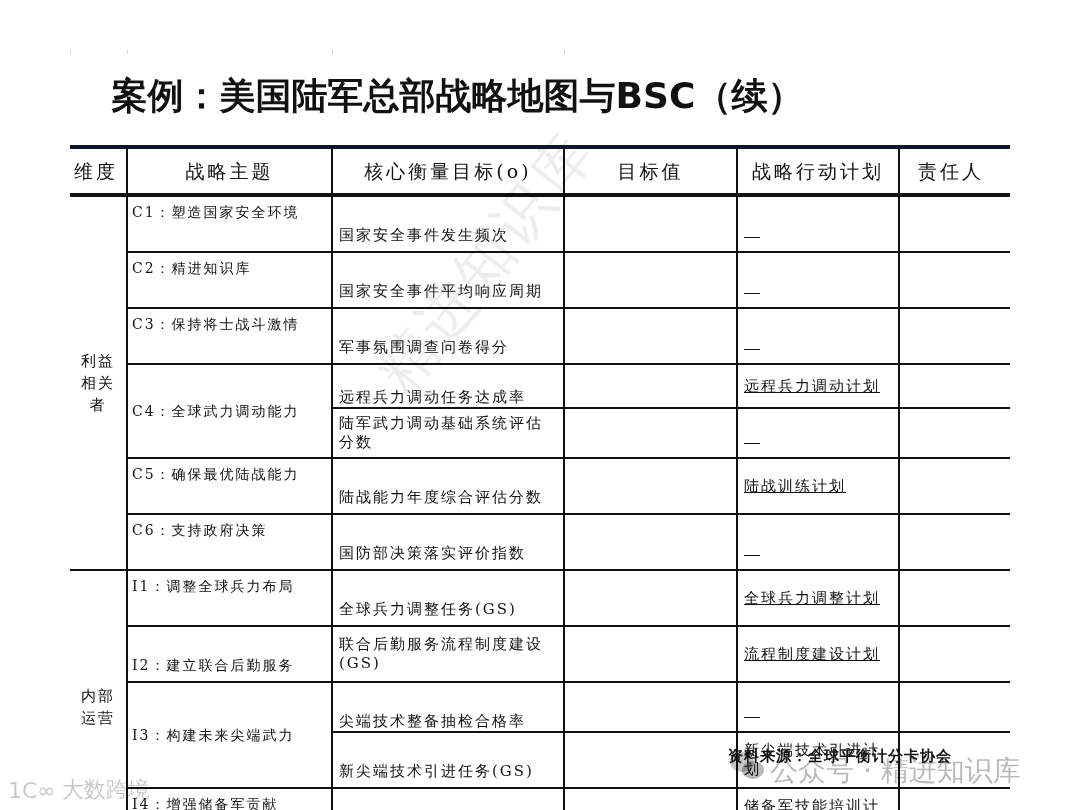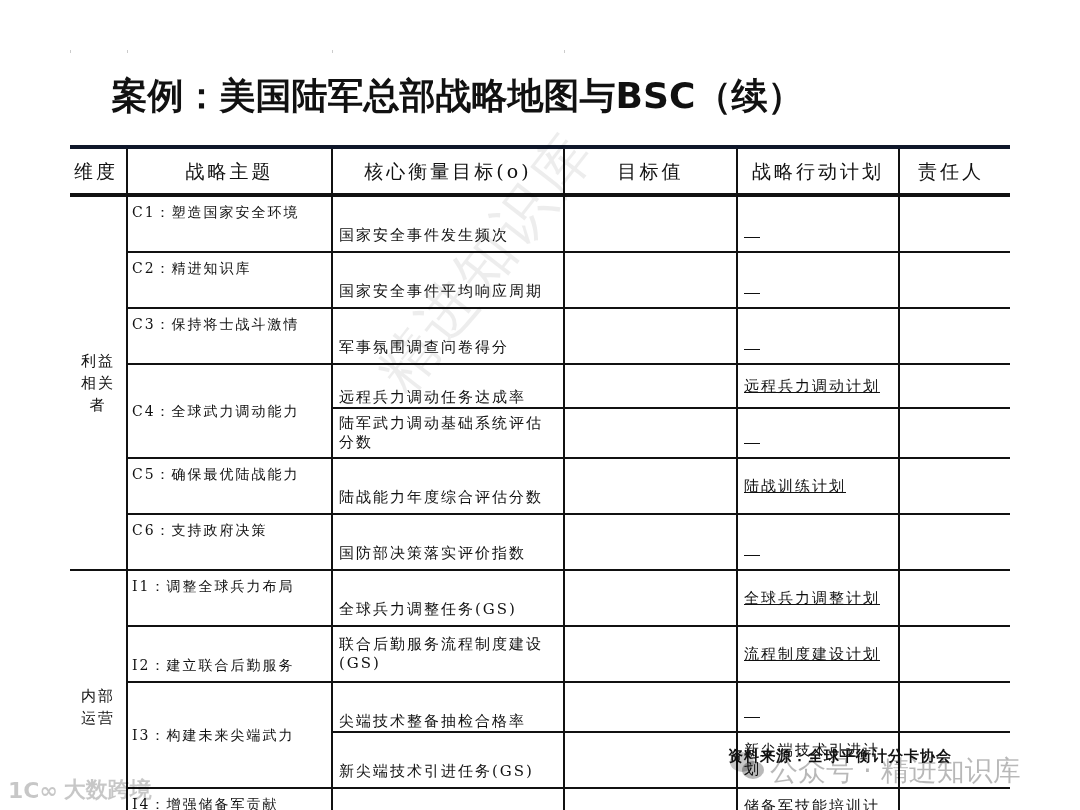--- a/index.html
+++ b/index.html
@@ -44,21 +44,21 @@
     position:absolute; left:360px; top:360px; font-size:58px; color:rgba(0,0,0,0.07);
     transform:rotate(-52deg); transform-origin:left top; white-space:nowrap;
     font-family:"DejaVu Sans", sans-serif; pointer-events:none; letter-spacing:4px;
   }
   .wm-bottom {
     position:absolute; left:730px; top:752px; font-size:28px; color:rgba(0,0,0,0.28);
     font-family:"DejaVu Sans", sans-serif; white-space:nowrap; display:flex; align-items:flex-start; gap:6px;
   }
   .wm-logo {
     position:absolute; left:8px; top:775px; font-size:22px; color:rgba(0,0,0,0.22);
-    font-family:"DejaVu Sans", sans-serif; white-space:nowrap; display:flex; align-items:center; gap:6px;font-weight:bold;
+    font-family:"DejaVu Sans", sans-serif; white-space:nowrap; display:flex; align-items:center; gap:6px;
   }
   .wechat { display:inline-block; width:34px; height:28px; position:relative; }
   .wechat .b1 { position:absolute; left:0; top:0; width:24px; height:20px; border-radius:50%; background:rgba(0,0,0,0.22); }
   .wechat .b2 { position:absolute; left:12px; top:9px; width:22px; height:18px; border-radius:50%; background:rgba(0,0,0,0.28); }
   .ticks { position:absolute; top:50px; left:0; width:1080px; height:4px; }
   .ticks span { position:absolute; top:0; width:1px; height:3px; background:#ccc; }
 </style>
 </head>
 <body>
 

